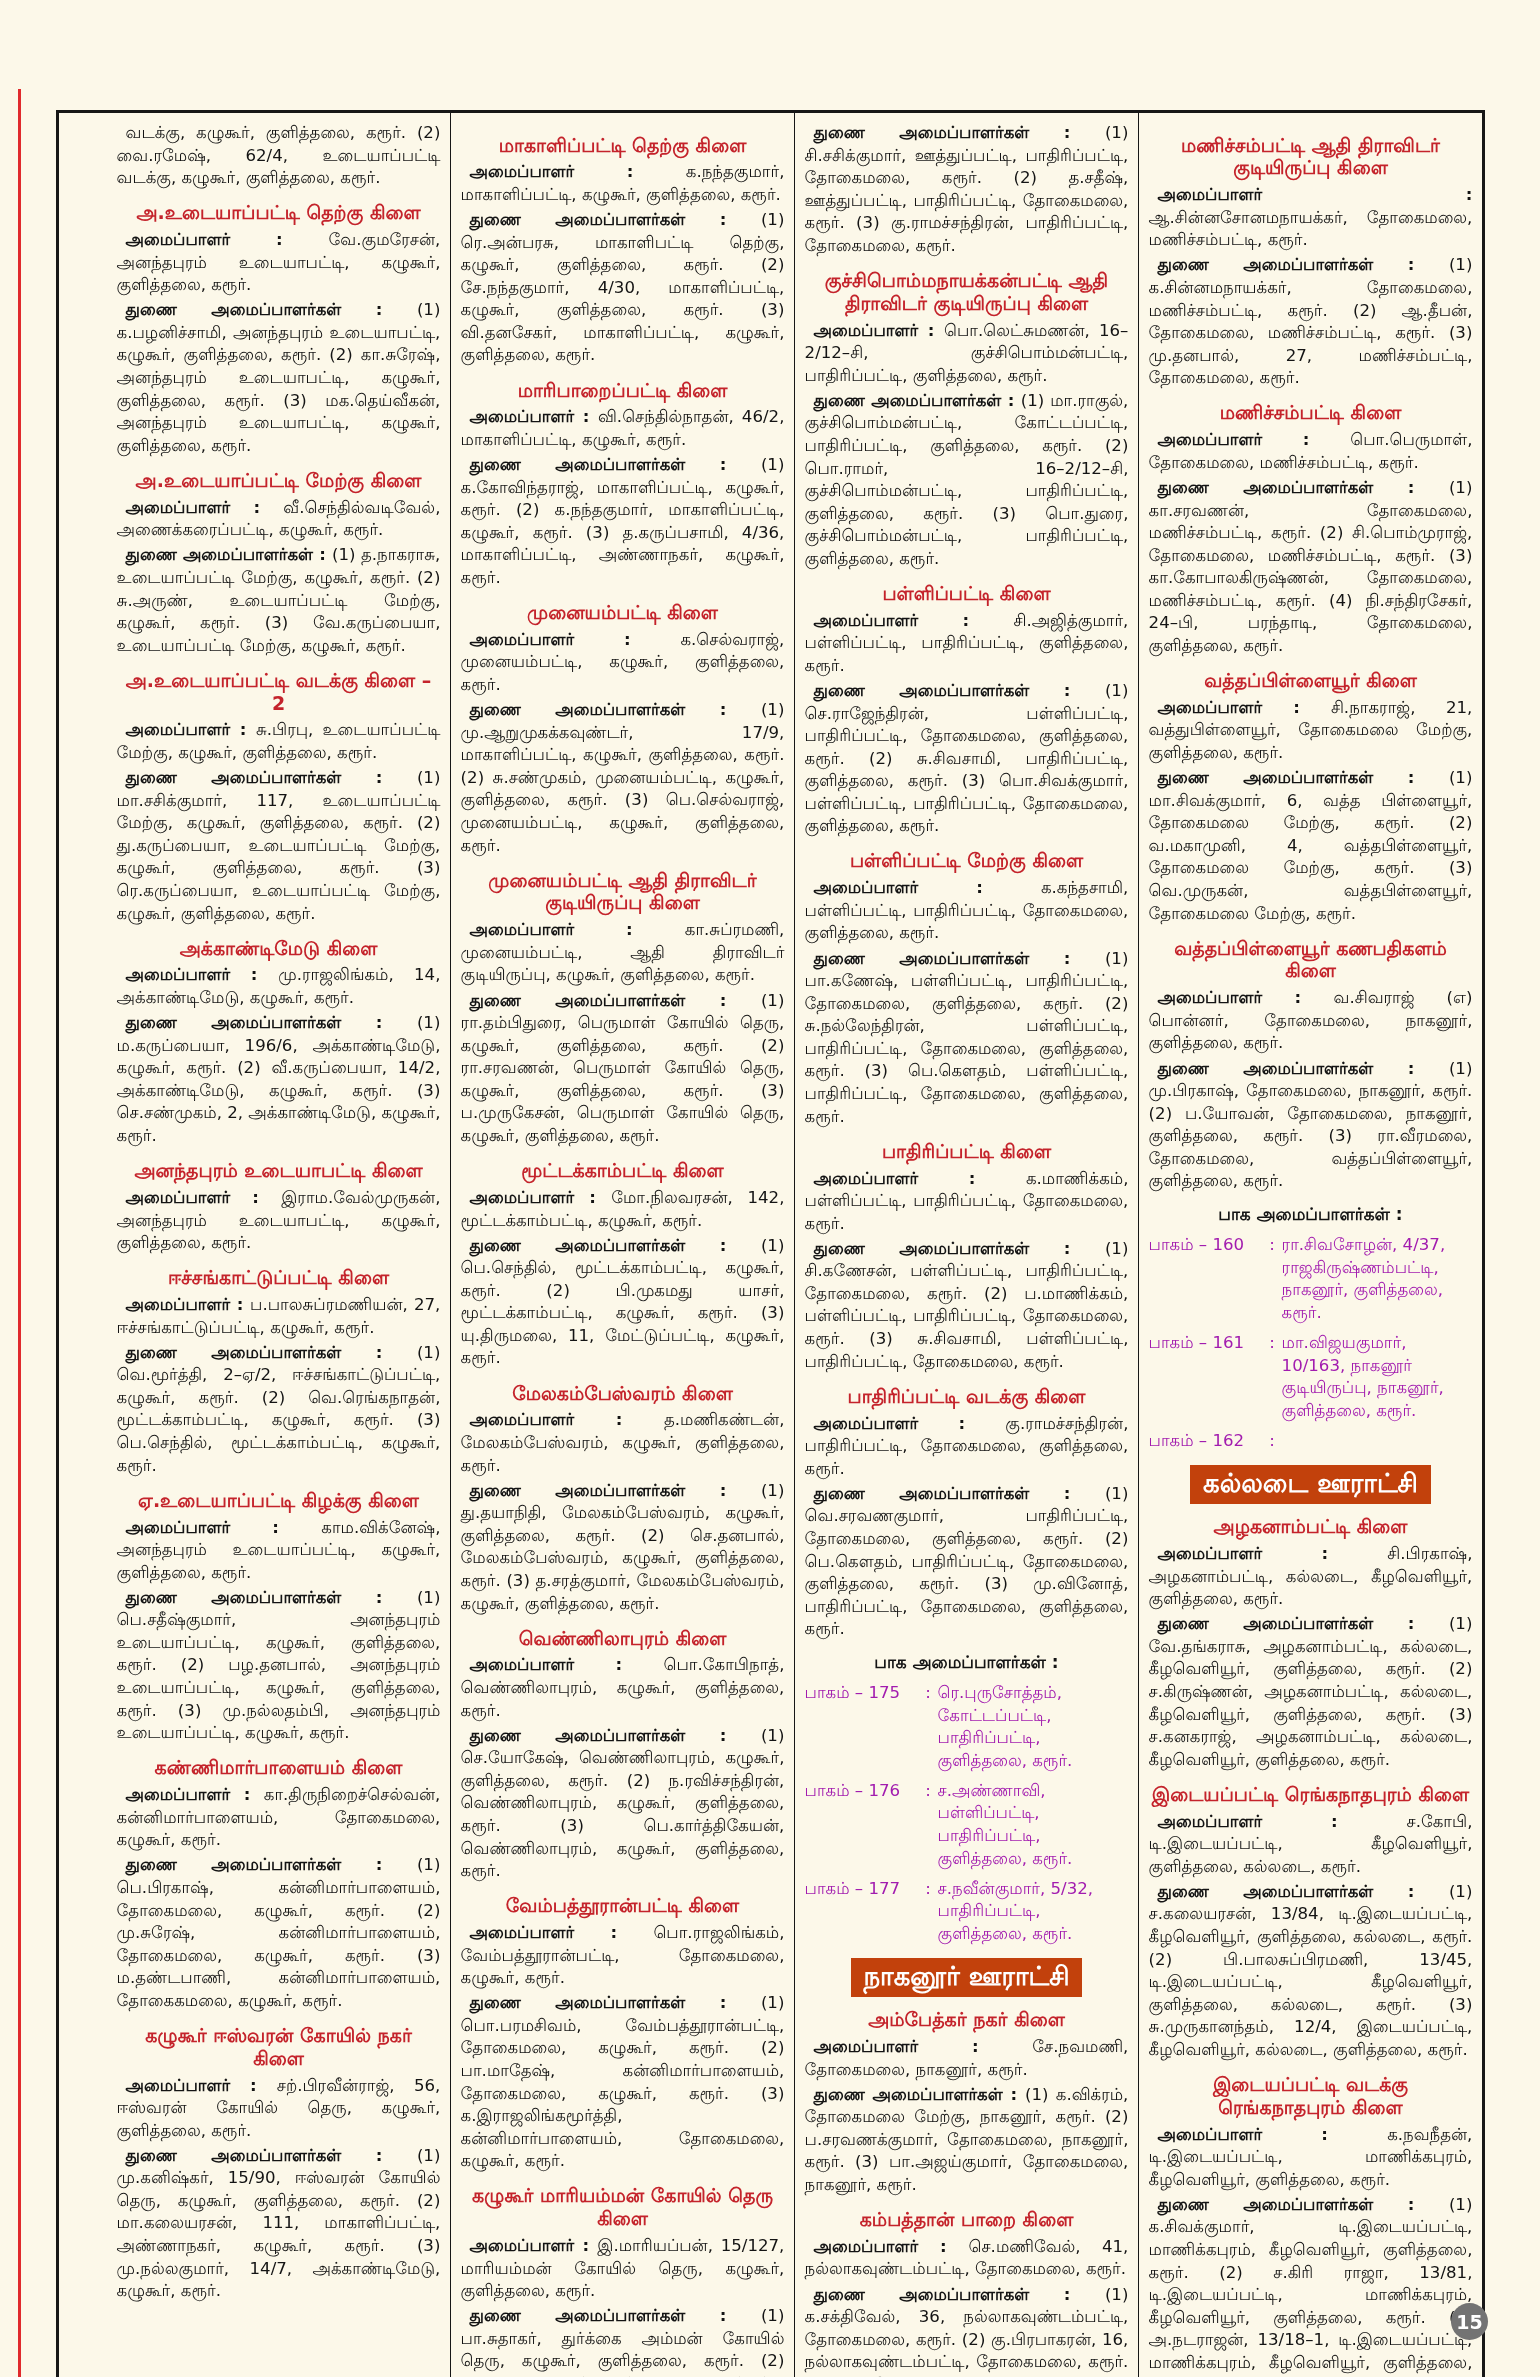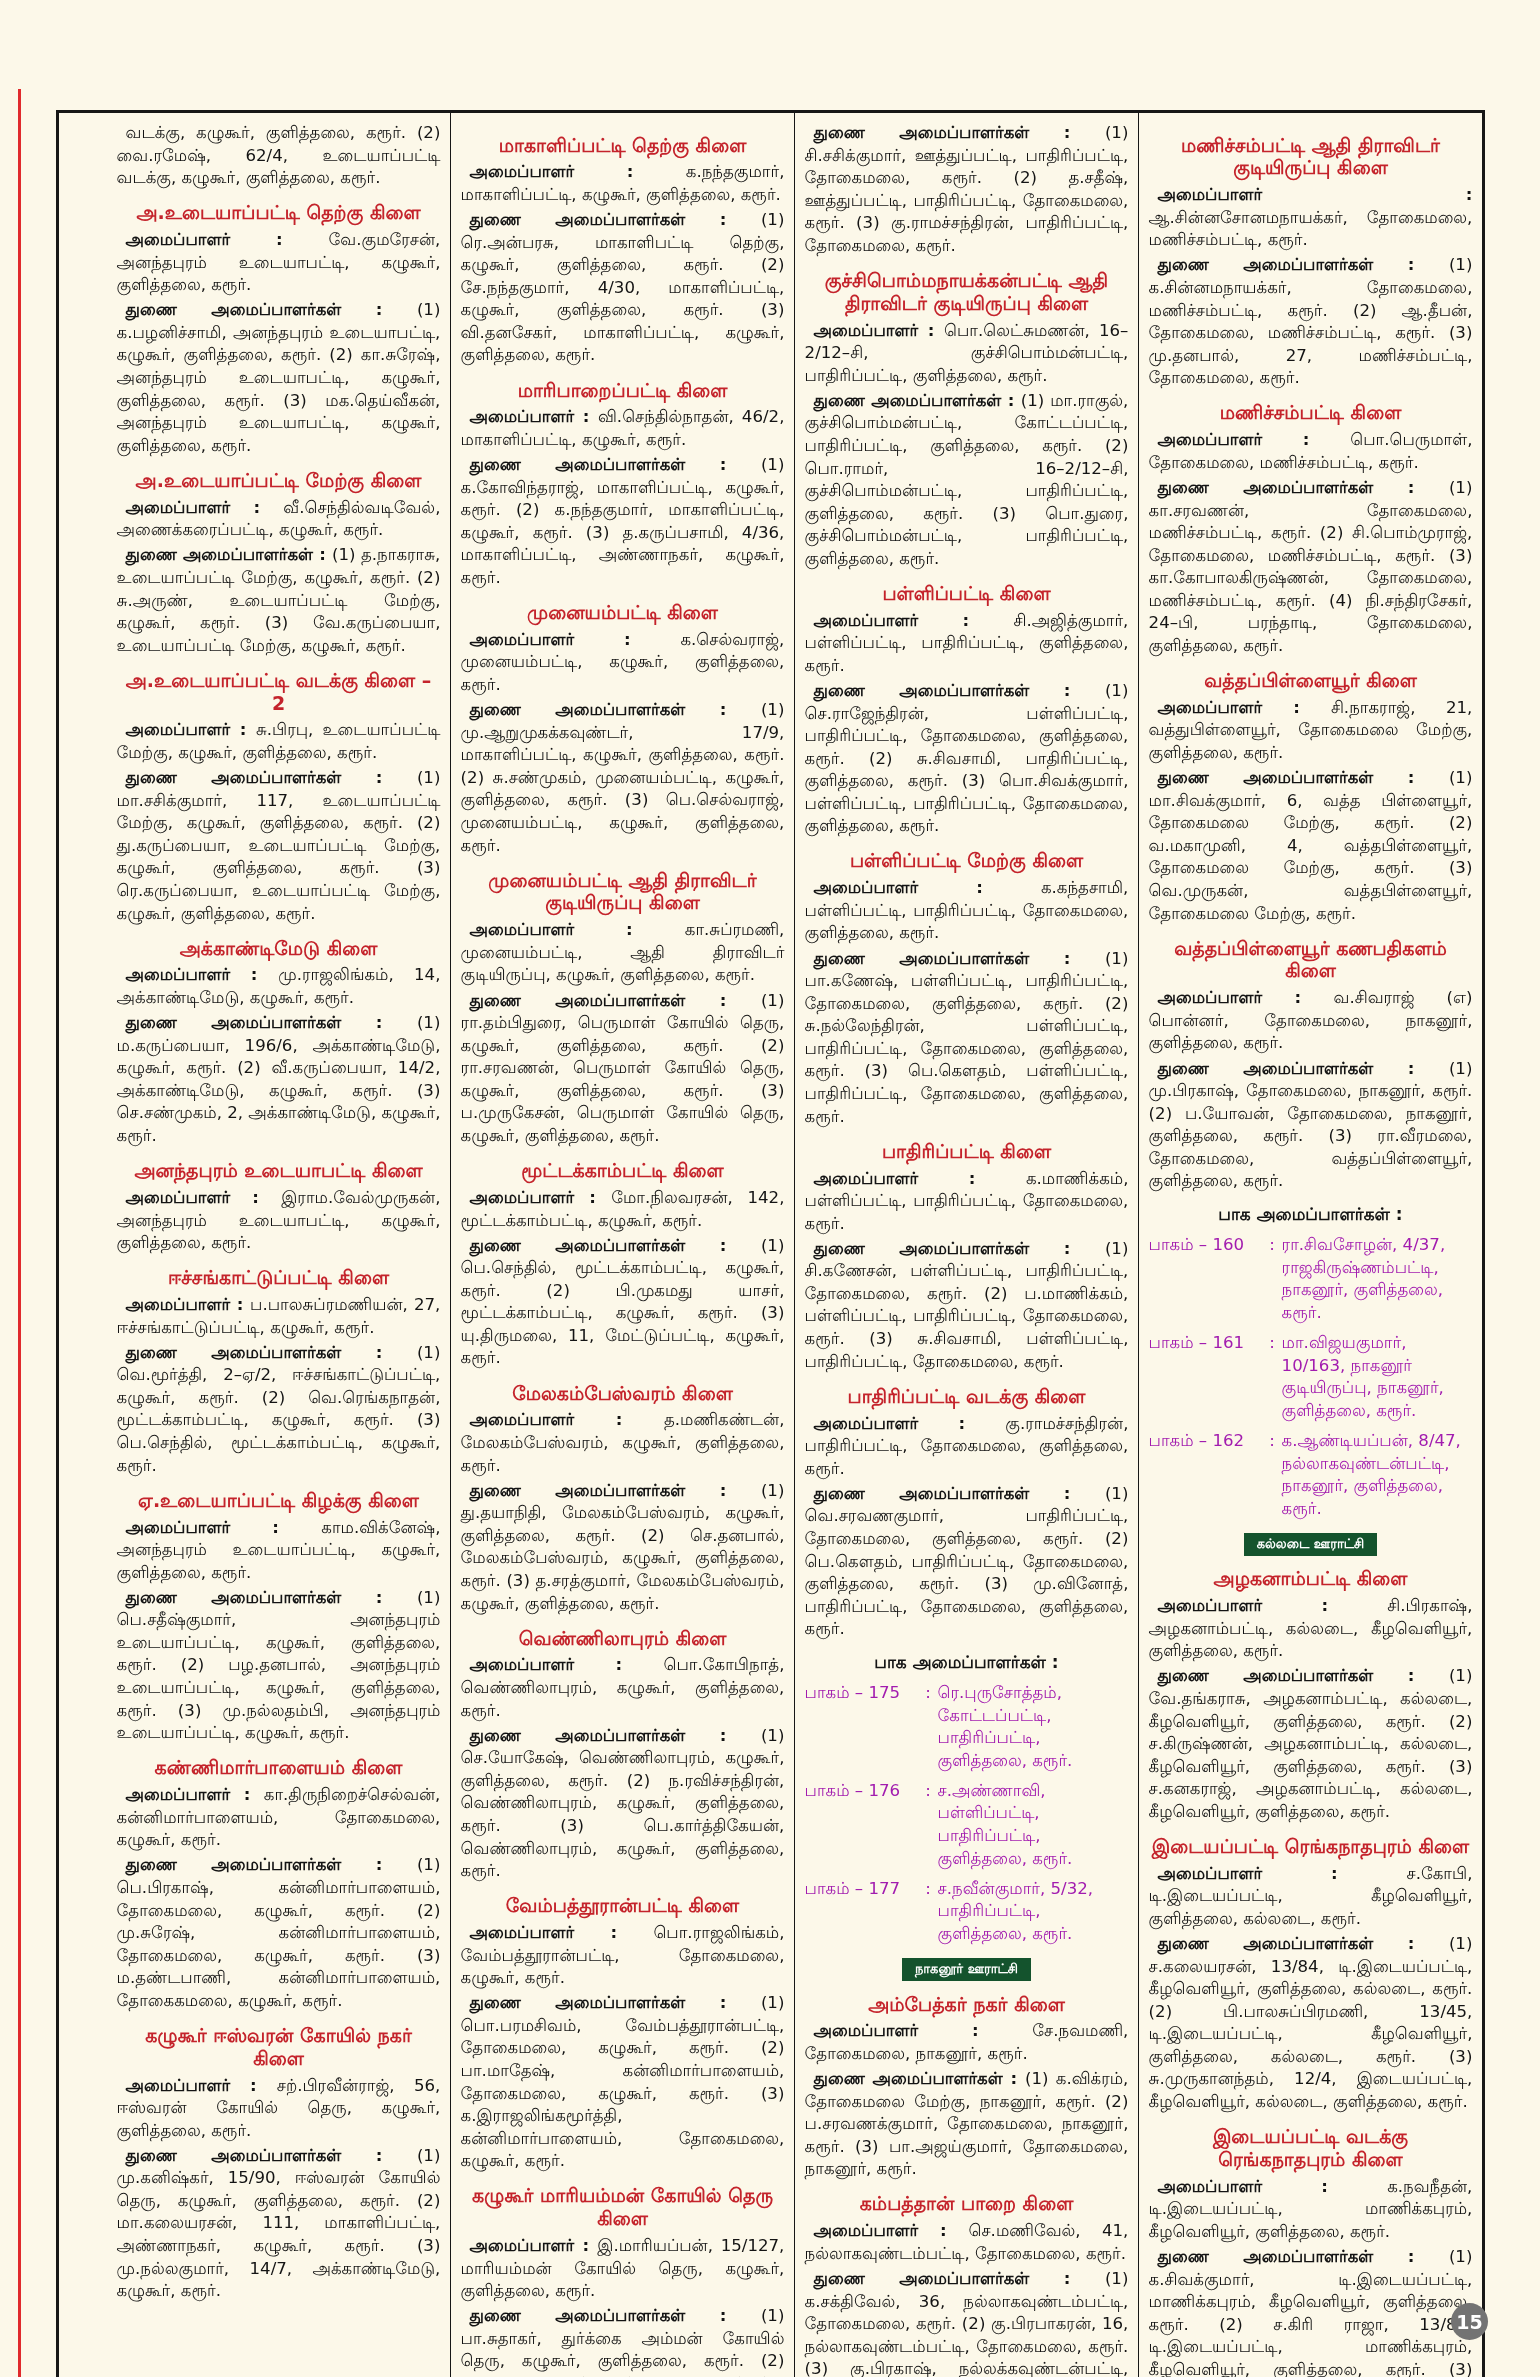--- a/index.html
+++ b/index.html
@@ -6,21 +6,21 @@
   .page{position:relative;width:1541px;height:2377px;background:#FCF8E9;font-family:"DejaVu Sans",sans-serif;overflow:hidden;}
   .red-rule{position:absolute;left:18px;top:89px;width:3.2px;height:2288px;background:#E02A2D;}
   .frame{position:absolute;left:56px;top:110px;width:1429px;height:2272px;border:3.2px solid #171717;box-sizing:border-box;display:flex;background:#FCF8E9;padding-left:48px;}
   .col{flex:1 1 0;padding:9px 9.6px 5.1px 9.6px;overflow:hidden;border-right:1.9px solid #171717;}
   .col:last-child{border-right:none;}
   .heading{color:#C4232B;font-weight:bold;text-align:center;font-size:19px;line-height:1.2;margin:11.5px 2.6px 5.1px 2.6px;}
   .body{font-size:16.6px;line-height:1.36;text-align:justify;margin:0 0 2.6px 0;color:#141414;text-indent:9px;}
   .lbl{font-weight:bold;}
   .subhead{text-align:center;font-weight:bold;font-size:17px;margin:11.5px 0 7.7px 0;color:#141414;}
   .ribbon-wrap{text-align:center;margin:12.8px 0 2.6px 0;}
-  .ribbon{display:inline-block;background:#14532d;color:#FFFFFF;font-weight:bold;font-size:13px;line-height:1.2;padding:2.6px 12.8px 4.5px 12.8px;}
+  .ribbon{display:inline-block;background:#c2410c;color:#FFFFFF;font-weight:bold;font-size:26px;line-height:1.2;padding:2.6px 12.8px 4.5px 12.8px;}
   .part-row{display:flex;font-size:16.6px;line-height:1.36;margin:0 0 7.7px 0;color:#a21caf;}
   .part-no{flex:0 0 114px;}
   .part-colon{flex:0 0 19px;text-align:center;}
   .part-text{flex:1 1 auto;}
   .badge{position:absolute;left:1451px;top:2303px;width:37px;height:37px;border-radius:50%;background:#737373;color:#fff;font-weight:bold;font-size:19px;display:flex;align-items:center;justify-content:center;}
 </style>
 </head>
 <body>
 
 <div class="page">
@@ -145,21 +145,20 @@
           <span class="part-text">ரா.சிவசோழன், 4/37, ராஜகிருஷ்ணம்பட்டி, நாகனூர், குளித்தலை, கரூர்.</span>
         </div>
         <div class="part-row">
           <span class="part-no">பாகம் – 161</span>
           <span class="part-colon">:</span>
           <span class="part-text">மா.விஜயகுமார், 10/163, நாகனூர் குடியிருப்பு, நாகனூர், குளித்தலை, கரூர்.</span>
         </div>
         <div class="part-row">
           <span class="part-no">பாகம் – 162</span>
           <span class="part-colon">:</span>
-          <span class="part-text">க.ஆண்டியப்பன், 8/47, நல்லாகவுண்டன்பட்டி, நாகனூர், குளித்தலை, கரூர்.</span>
         </div>
         <div class="ribbon-wrap"><span class="ribbon">கல்லடை ஊராட்சி</span></div>
         <h3 class="heading">அழகனாம்பட்டி கிளை</h3>
         <p class="body"><b class="lbl">அமைப்பாளர் : </b>சி.பிரகாஷ், அழகனாம்பட்டி, கல்லடை, கீழவெளியூர், குளித்தலை, கரூர்.</p>
         <p class="body"><b class="lbl">துணை அமைப்பாளர்கள் : </b>(1) வே.தங்கராசு, அழகனாம்பட்டி, கல்லடை, கீழவெளியூர், குளித்தலை, கரூர். (2) ச.கிருஷ்ணன், அழகனாம்பட்டி, கல்லடை, கீழவெளியூர், குளித்தலை, கரூர். (3) ச.கனகராஜ், அழகனாம்பட்டி, கல்லடை, கீழவெளியூர், குளித்தலை, கரூர்.</p>
         <h3 class="heading">இடையப்பட்டி ரெங்கநாதபுரம் கிளை</h3>
         <p class="body"><b class="lbl">அமைப்பாளர் : </b>ச.கோபி, டி.இடையப்பட்டி, கீழவெளியூர், குளித்தலை, கல்லடை, கரூர்.</p>
         <p class="body"><b class="lbl">துணை அமைப்பாளர்கள் : </b>(1) ச.கலையரசன், 13/84, டி.இடையப்பட்டி, கீழவெளியூர், குளித்தலை, கல்லடை, கரூர். (2) பி.பாலசுப்பிரமணி, 13/45, டி.இடையப்பட்டி, கீழவெளியூர், குளித்தலை, கல்லடை, கரூர். (3) சு.முருகானந்தம், 12/4, இடையப்பட்டி, கீழவெளியூர், கல்லடை, குளித்தலை, கரூர்.</p>
         <h3 class="heading">இடையப்பட்டி வடக்கு ரெங்கநாதபுரம் கிளை</h3>
         <p class="body"><b class="lbl">அமைப்பாளர் : </b>க.நவநீதன், டி.இடையப்பட்டி, மாணிக்கபுரம், கீழவெளியூர், குளித்தலை, கரூர்.</p>

